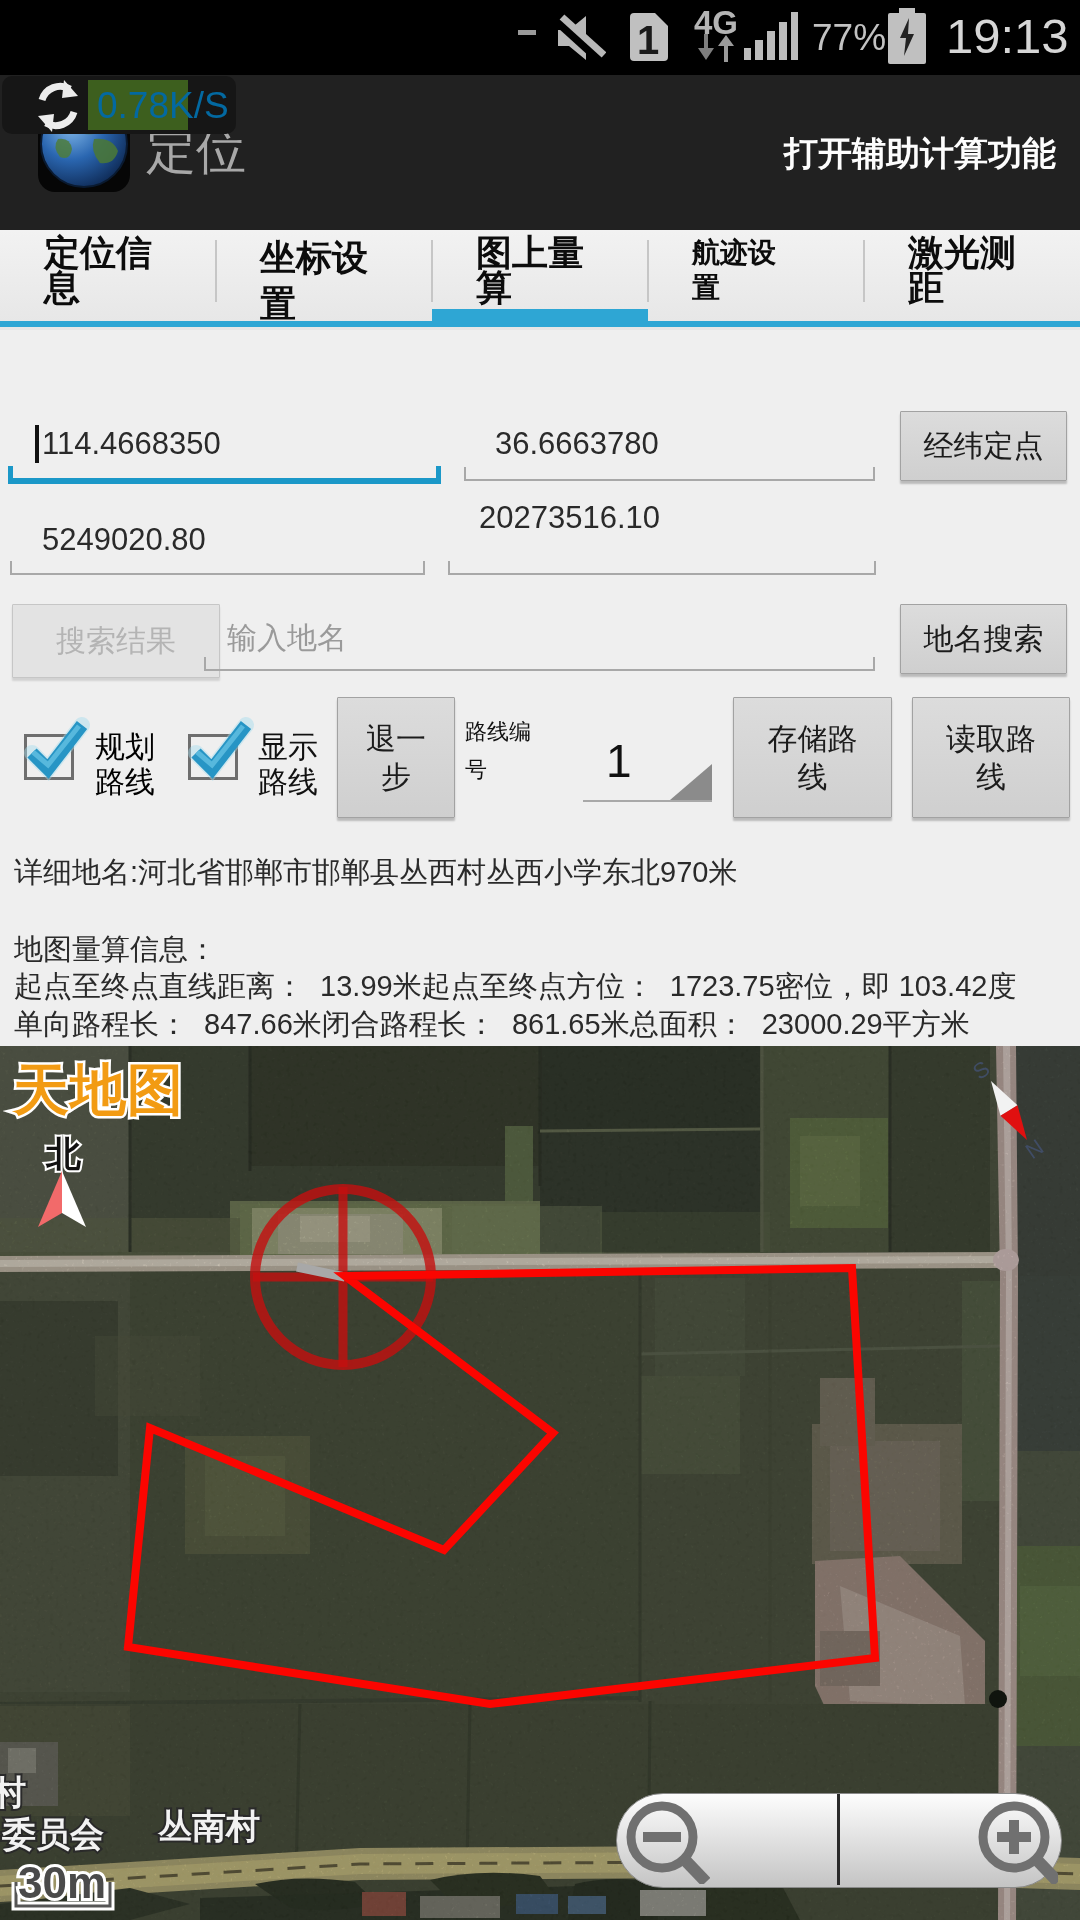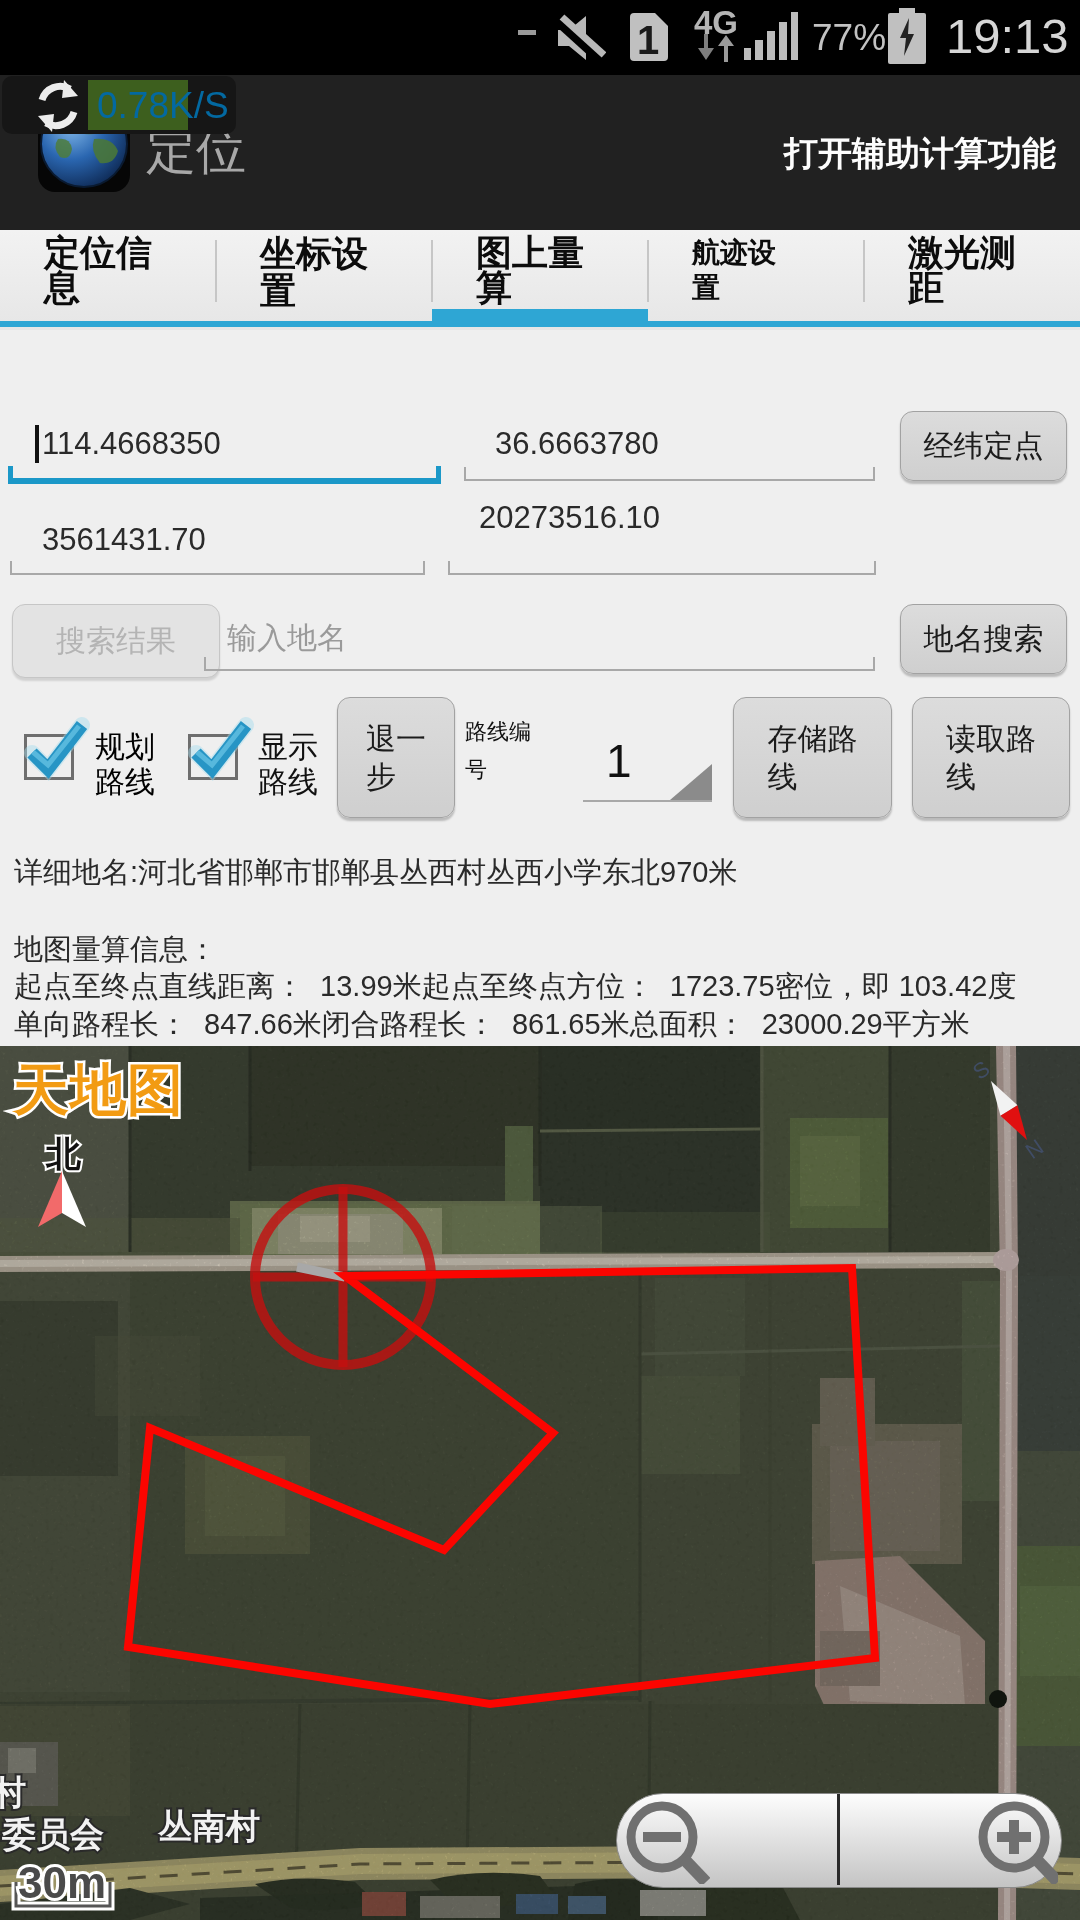--- a/index.html
+++ b/index.html
@@ -1,18 +1,18 @@
 <!DOCTYPE html>
 <html><head>
 <meta charset="utf-8">
 <style>
 html,body{margin:0;padding:0;}
 #screen{position:relative;width:1080px;height:1920px;overflow:hidden;background:#efefef;font-family:"Liberation Sans",sans-serif;}
 .abs{position:absolute;}
-.btn{position:absolute;background:linear-gradient(#dcdcdc,#cfcfcf);border:1px solid #a2a2a2;border-radius:13px;box-shadow:0 3px 2px rgba(0,0,0,0.22);color:#1c1c1c;display:flex;align-items:center;justify-content:center;font-size:30px;line-height:38px;}
+.btn{position:absolute;background:linear-gradient(#dcdcdc,#cfcfcf);border:1px solid #a2a2a2;border-radius:1px;box-shadow:0 3px 2px rgba(0,0,0,0.22);color:#1c1c1c;display:flex;align-items:center;justify-content:center;text-align:center;font-size:30px;line-height:38px;}
 .ul-gray{position:absolute;border-left:2px solid #a8a8a8;border-right:2px solid #a8a8a8;border-bottom:2px solid #a8a8a8;height:12px;}
 .txt{position:absolute;color:#2a2a2a;}
 </style>
 </head>
 <body>
 <div id="screen">
 
   <div class="abs" style="left:0;top:0;width:1080px;height:75px;background:#000;"></div>
 
   <div class="abs" style="left:518px;top:30px;width:18px;height:5px;background:#9a9a9a;"></div>
@@ -97,21 +97,21 @@
   <div class="abs" style="left:647px;top:240px;width:2px;height:62px;background:#c6c6c6;"></div>
 
   <div class="abs" style="left:863px;top:240px;width:2px;height:62px;background:#c6c6c6;"></div>
 
   <div class="abs" style="left:0;top:321px;width:1080px;height:6px;background:#2ea6d4;"></div>
 
   <div class="abs" style="left:432px;top:309px;width:216px;height:18px;background:#2ea6d4;"></div>
 
   <div class="abs" style="left:44px;top:235px;font-size:36px;line-height:35px;font-weight:bold;color:#0c0c0c;">定位信<br>息</div>
 
-  <div class="abs" style="left:260px;top:235px;font-size:36px;line-height:37px;font-weight:bold;color:#0c0c0c;">坐标设<br>置</div>
+  <div class="abs" style="left:260px;top:235px;font-size:36px;line-height:46px;font-weight:bold;color:#0c0c0c;">坐标设<br>置</div>
 
   <div class="abs" style="left:476px;top:235px;font-size:36px;line-height:35px;font-weight:bold;color:#0c0c0c;">图上量<br>算</div>
 
   <div class="abs" style="left:692px;top:235px;font-size:28px;line-height:35px;font-weight:bold;color:#0c0c0c;">航迹设<br>置</div>
 
   <div class="abs" style="left:908px;top:235px;font-size:36px;line-height:35px;font-weight:bold;color:#0c0c0c;">激光测<br>距</div>
 
 
   <div class="txt" style="left:42px;top:426px;font-size:31px;">114.4668350</div>
 
@@ -121,21 +121,21 @@
     <path d="M2,0 L2,15 L431,15 L431,0" stroke="#1b98c8" stroke-width="6" fill="none"></path>
     <rect x="0" y="13" width="433" height="5" fill="#1b98c8"></rect>
   </svg>
 
   <div class="txt" style="left:495px;top:426px;font-size:31px;">36.6663780</div>
 
   <div class="ul-gray" style="left:464px;top:467px;width:407px;"></div>
 
   <div class="btn" style="left:900px;top:411px;width:165px;height:68px;">经纬定点</div>
 
-  <div class="txt" style="left:42px;top:522px;font-size:31px;">3561431.70</div>
+  <div class="txt" style="left:42px;top:522px;font-size:31px;">5249020.80</div>
 
   <div class="ul-gray" style="left:10px;top:561px;width:411px;"></div>
 
   <div class="txt" style="left:479px;top:500px;font-size:31px;">20273516.10</div>
 
   <div class="ul-gray" style="left:448px;top:561px;width:424px;"></div>
 
 
   <div class="btn" style="left:12px;top:604px;width:206px;height:72px;background:#e3e3e3;border:1px solid #c6c6c6;box-shadow:0 3px 2px rgba(0,0,0,0.12);color:#b4b4b4;">搜索结果</div>
 

